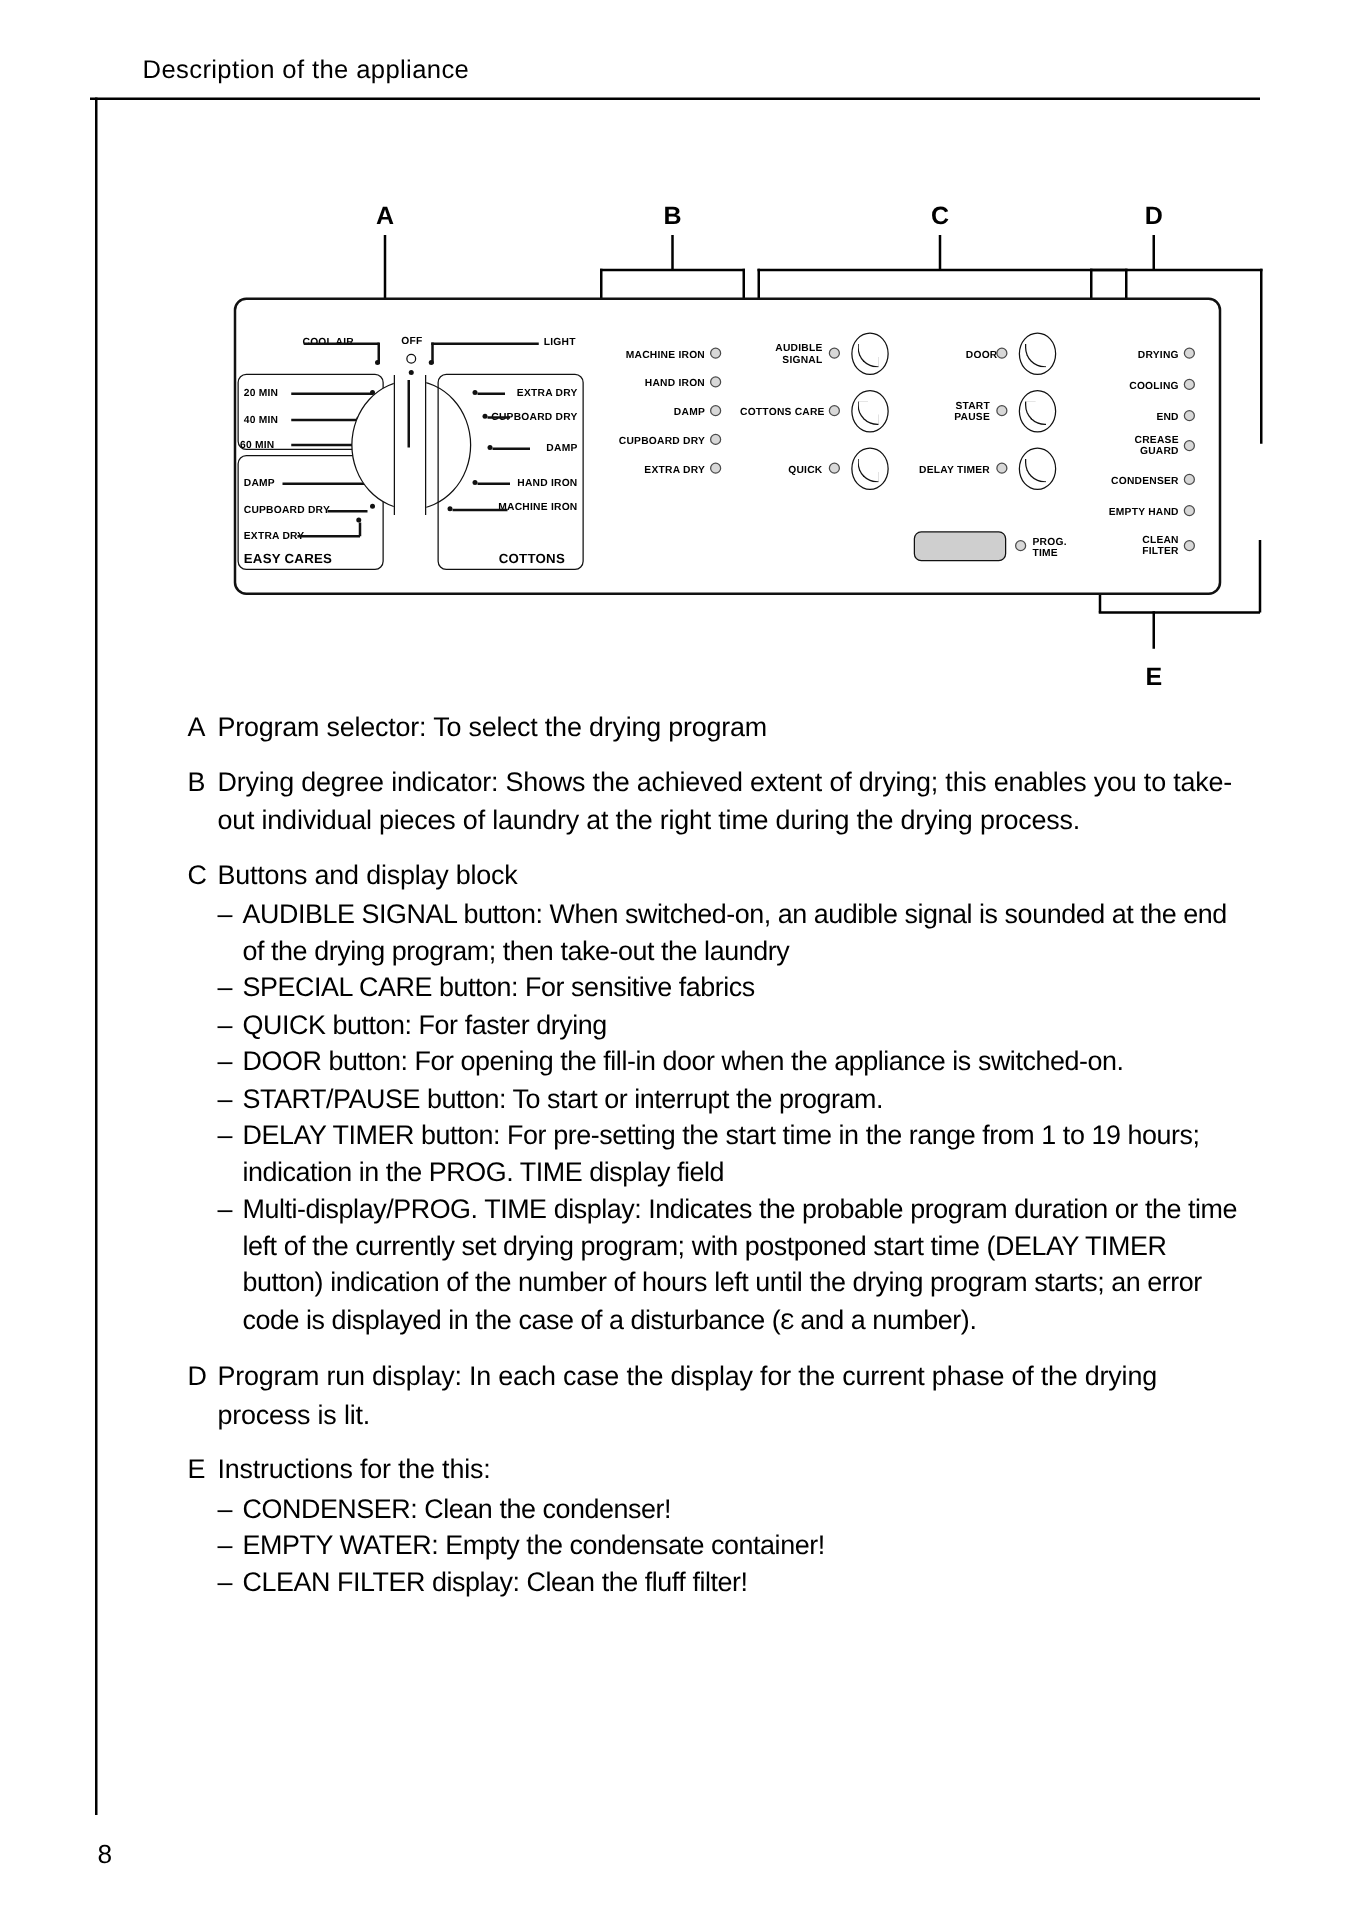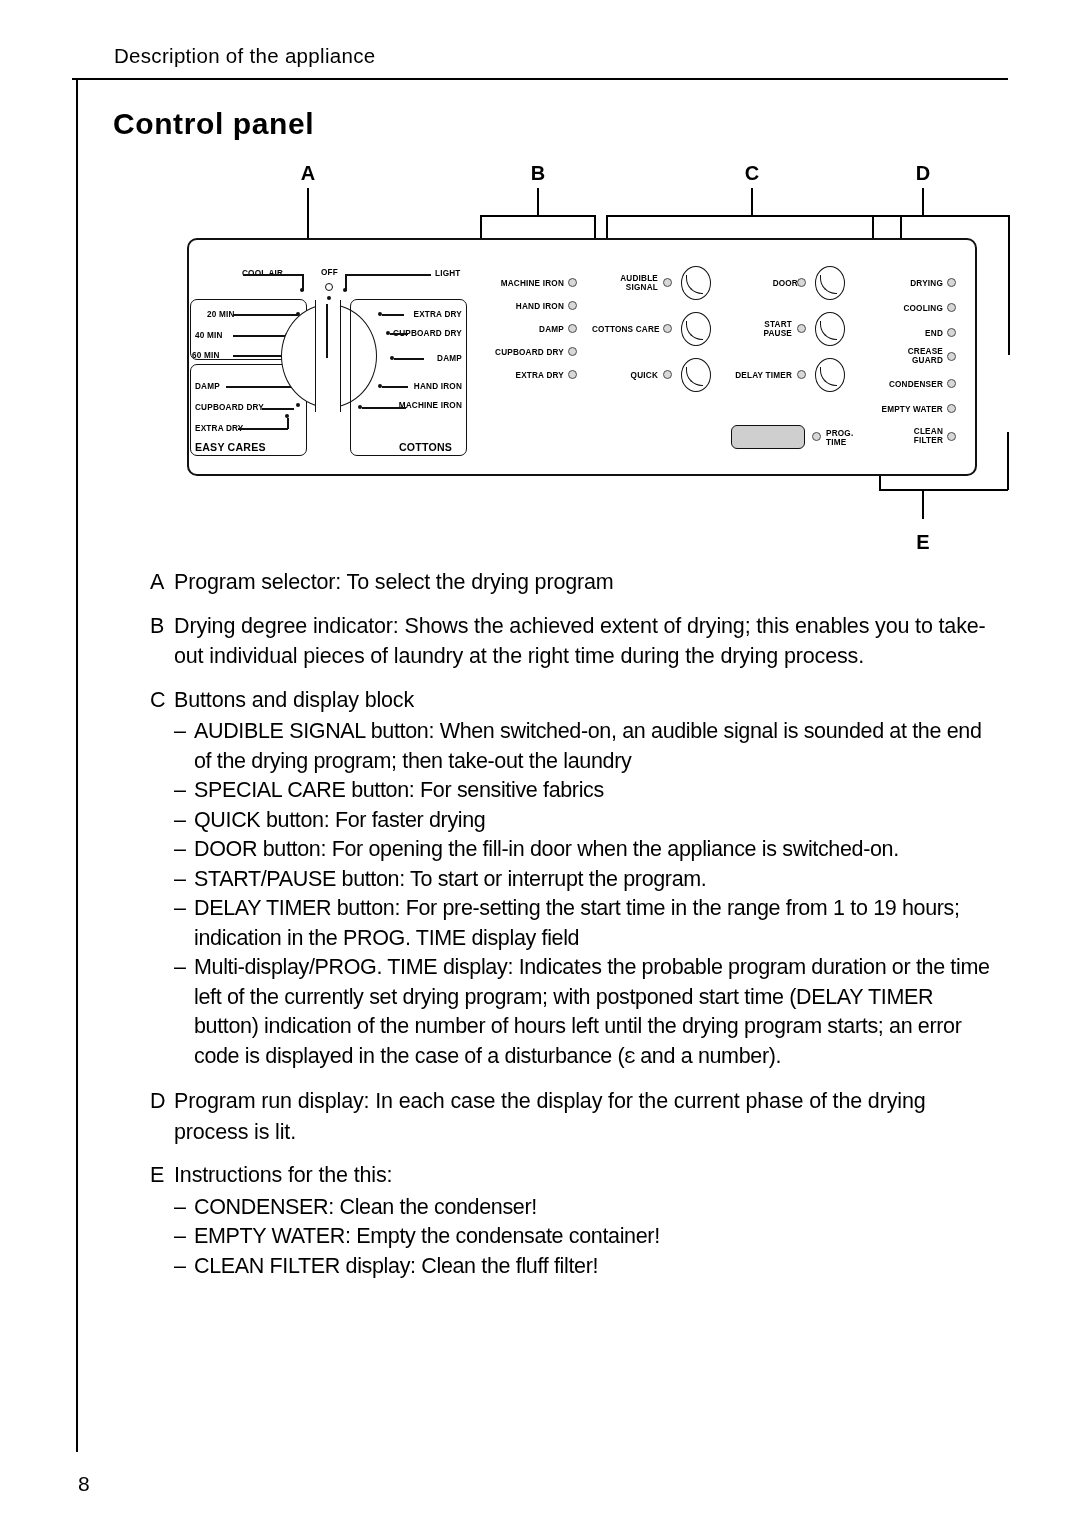--- a/index.html
+++ b/index.html
@@ -158,21 +158,20 @@
 </head>
 <body>
 
 <div class="page">
 
   <div class="hdr-text">Description of the appliance</div>
   <div class="hdr-rule"></div>
   <div class="left-rule"></div>
   <div class="page-num">8</div>
 
-  <div class="title">Control panel</div>
 
   <div class="callout-label" style="left:296px; top:162px;">A</div>
   <div class="callout-label" style="left:526px; top:162px;">B</div>
   <div class="callout-label" style="left:740px; top:162px;">C</div>
   <div class="callout-label" style="left:911px; top:162px;">D</div>
   <div class="callout-label" style="left:911px; top:531px;">E</div>
 
   <div class="ln vl" style="left:307px; top:188px; height:108px;"></div>
 
   <div class="ln vl" style="left:537px; top:188px; height:28px;"></div>
@@ -205,21 +204,21 @@
   <div class="plabel" style="left:321px; top:269px;">OFF</div>
   <div class="offcirc" style="left:325px; top:283px;"></div>
   <div class="dot" style="left:327px; top:296px;"></div>
 
   <div class="plabel" style="left:435px; top:270px;">LIGHT</div>
   <div class="lead" style="left:345px; top:274px; width:86px;"></div>
   <div class="leadv" style="left:345px; top:274px; height:17px;"></div>
   <div class="dot" style="left:343px; top:288px;"></div>
 
   <div class="gbox" style="left:190px; top:299px; width:117px; height:61px;"></div>
-  <div class="plabel" style="left:207px; top:311px;">20 MIN</div>
+  <div class="plabel" style="left:195px; top:311px;">20 MIN</div>
   <div class="lead" style="left:233px; top:314px; width:65px;"></div>
   <div class="dot" style="left:296px; top:312px;"></div>
   <div class="plabel" style="left:195px; top:332px;">40 MIN</div>
   <div class="lead" style="left:233px; top:335px; width:54px;"></div>
   <div class="dot" style="left:285px; top:333px;"></div>
   <div class="plabel" style="left:192px; top:352px;">60 MIN</div>
   <div class="lead" style="left:233px; top:355px; width:54px;"></div>
   <div class="dot" style="left:285px; top:353px;"></div>
 
   <div class="gbox" style="left:190px; top:364px; width:117px; height:92px;"></div>
@@ -299,21 +298,21 @@
   <div class="plabel r" style="left:880px; top:280px; width:63px;">DRYING</div>
   <div class="led" style="left:947px; top:278px;"></div>
   <div class="plabel r" style="left:880px; top:305px; width:63px;">COOLING</div>
   <div class="led" style="left:947px; top:303px;"></div>
   <div class="plabel r" style="left:880px; top:330px; width:63px;">END</div>
   <div class="led" style="left:947px; top:328px;"></div>
   <div class="plabel r" style="left:880px; top:348px; width:63px;">CREASE<br>GUARD</div>
   <div class="led" style="left:947px; top:352px;"></div>
   <div class="plabel r" style="left:872px; top:381px; width:71px;">CONDENSER</div>
   <div class="led" style="left:947px; top:379px;"></div>
-  <div class="plabel r" style="left:866px; top:406px; width:77px;">EMPTY WATER</div>
+  <div class="plabel r" style="left:866px; top:406px; width:77px;">EMPTY HAND</div>
   <div class="led" style="left:947px; top:404px;"></div>
   <div class="plabel r" style="left:880px; top:428px; width:63px;">CLEAN<br>FILTER</div>
   <div class="led" style="left:947px; top:432px;"></div>
 
   <div class="body">
 
     <div class="entry">
       <span class="mk">A</span>
       <div class="tx">Program selector: To select the drying program</div>
     </div>

